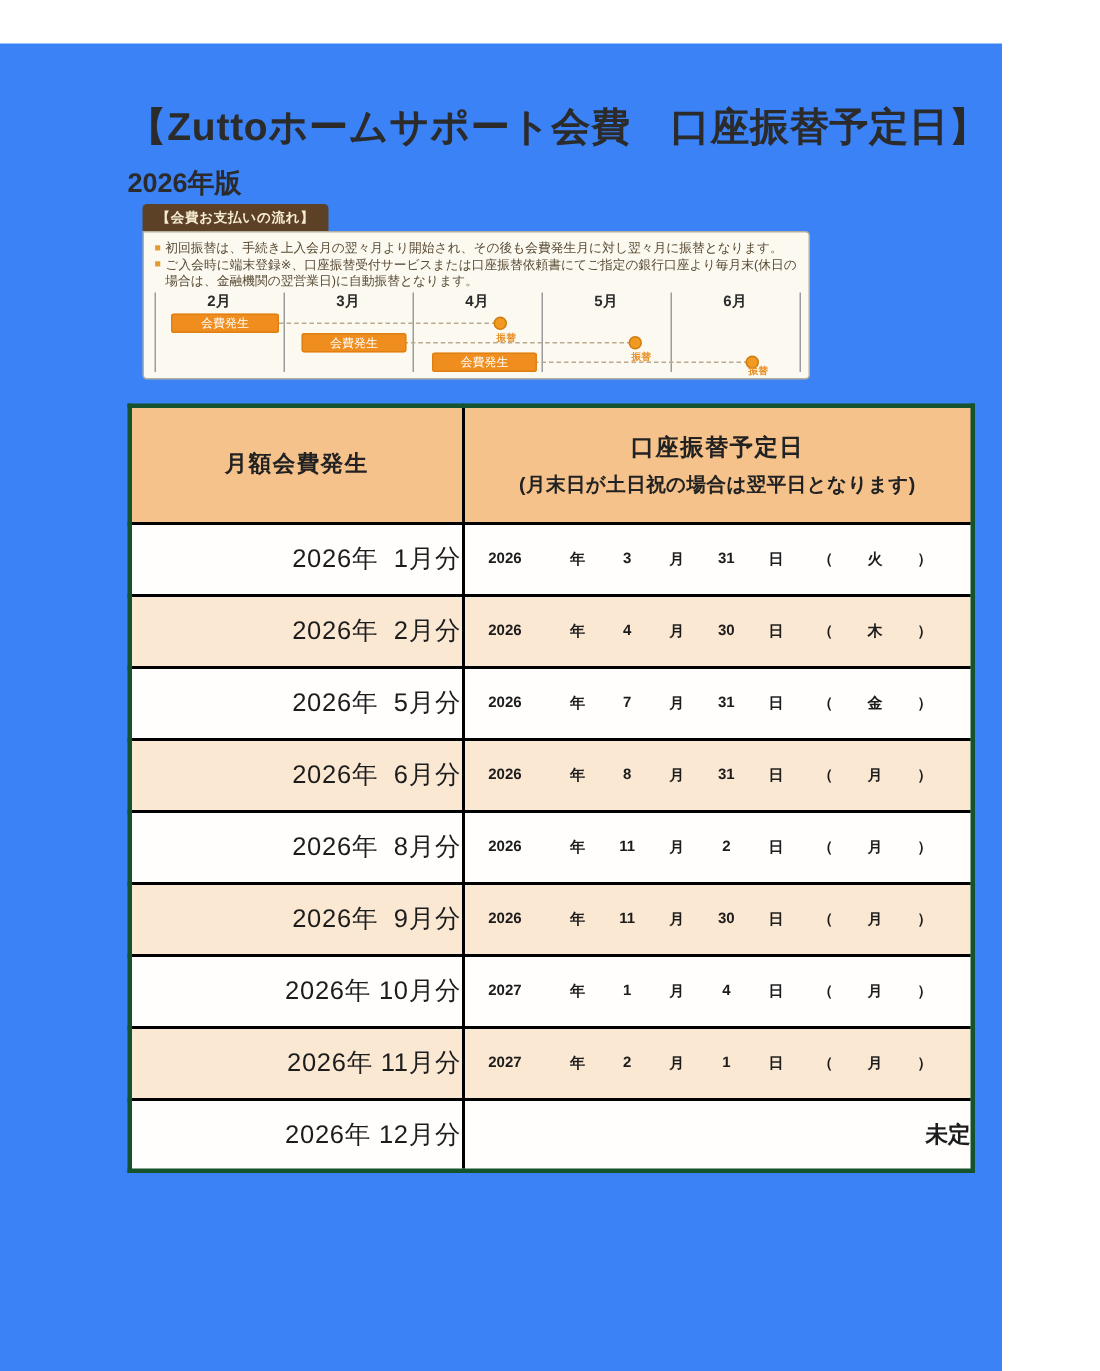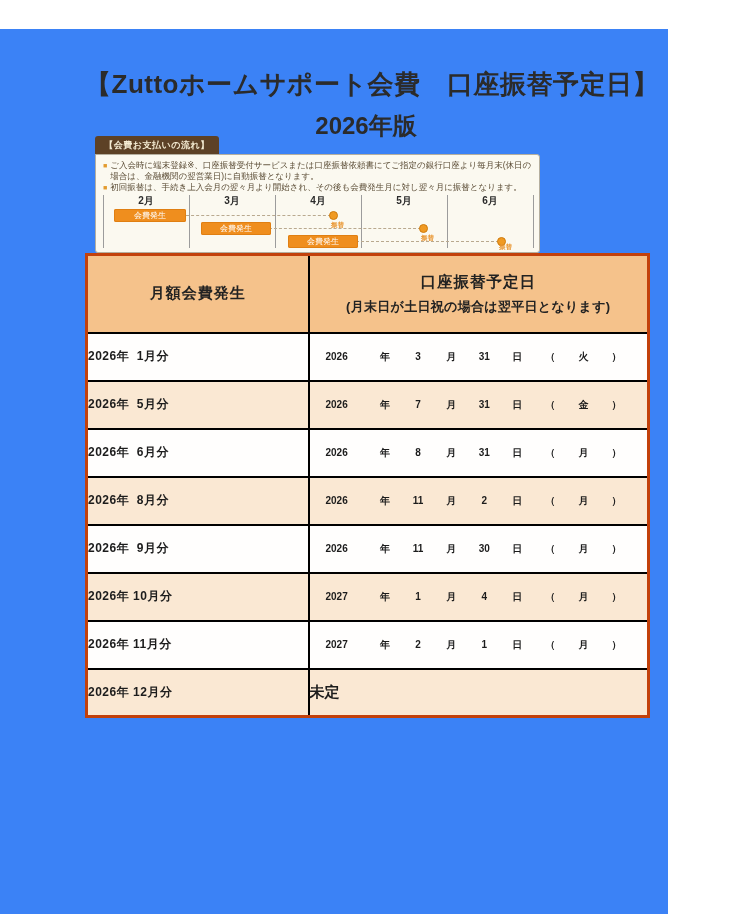--- a/index.html
+++ b/index.html
@@ -3,21 +3,21 @@
 <meta charset="utf-8">
 <style>
   * { margin:0; padding:0; box-sizing:border-box; }
   html,body { width:733px; height:914px; background:#ffffff;
     font-family:"Liberation Sans","DejaVu Sans",sans-serif; color:#1c1c1c; }
   #page { position:relative; width:668px; height:914px; overflow:hidden; background:#3b82f6;margin-top:29px; }
 
   
   .title-wrap { position:absolute; left:85px; top:38px; width:562px; text-align:center; }
   .doc-title { font-size:26px; font-weight:600; letter-spacing:0.5px; color:#2b2b2b; white-space:nowrap; }
-  .doc-subtitle { margin-top:8px; text-align:center; font-size:24px; font-weight:600; color:#2b2b2b; }
+  .doc-subtitle { margin-top:8px; text-align:left; font-size:18px; font-weight:600; color:#2b2b2b; }
 
   
   .flow { position:absolute; left:95px; top:107px; width:447px; height:118px; }
   .flow-tab { position:absolute; left:0; top:0; width:124px; height:18px; background:#5d4126;
     color:#f5ecd3; font-size:9px; font-weight:bold; line-height:18px; text-align:center;
     border-radius:3px 3px 0 0; letter-spacing:0.5px; }
   .flow-box { position:absolute; left:0; top:18px; width:445px; height:99px;
     border:1px solid #b5af9f; background:#fbf9f0; border-radius:0 3px 3px 3px; }
   .flow-notes { position:absolute; left:7px; top:5px; right:4px; font-size:8.5px;
     line-height:1.32; color:#594a33; }
@@ -30,63 +30,63 @@
     font-weight:bold; color:#2b2b2b; }
   .tl-bar { position:absolute; height:13px; background:#ef8e1e; border-radius:2px;
     color:#fff; font-size:8px; font-weight:normal; text-align:center; line-height:13px;
     box-shadow:0 0 0 1px #e07f12 inset; }
   .tl-line { position:absolute; border-top:1px dashed #b9a98f; height:0; }
   .tl-dot { position:absolute; width:9px; height:9px; border-radius:50%;
     background:#f09a22; border:1px solid #cf7c0e; }
   .tl-dotlabel { position:absolute; font-size:6.5px; color:#e8922a; font-weight:bold; white-space:nowrap; }
 
   
-  table.schedule { position:absolute; left:85px; top:224px; width:562px;
-    border-collapse:collapse; table-layout:fixed; border:3px solid #c2410c; }
+  table.schedule { position:absolute; left:85px; top:240px; width:562px;
+    border-collapse:collapse; table-layout:fixed; border:3px solid #14532d; }
   table.schedule col.c1 { width:222px; }
   table.schedule col.c2 { width:340px; }
   table.schedule th, table.schedule td { border:2px solid #000; }
   thead th { background:#f5c28b; height:78px; font-weight:600; color:#222;
     text-align:center; vertical-align:middle; }
   .hdr-left { font-size:15px; letter-spacing:1px; }
   .hdr-right-l1 { font-size:15.5px; letter-spacing:1px; }
   .hdr-right-l2 { font-size:13px; margin-top:5px; letter-spacing:0.3px; }
   tbody td { height:48px; vertical-align:middle; background:#fffefd; }
   tbody tr:nth-child(even) td { background:#fae8d3; }
-  .cell-label { text-align:left; font-size:12px; font-weight:700; letter-spacing:0.5px; white-space:pre; }
+  .cell-label { text-align:right; font-size:17px; font-weight:400; letter-spacing:0.5px; white-space:pre; }
   .date-flex { display:flex; justify-content:space-between; align-items:center;
     padding:0 14px; font-size:10px; font-weight:700; }
   .date-flex span { flex:1; text-align:center; }
   .date-flex span:first-child { flex:1.3; text-align:left; padding-left:2px; }
-  .cell-tbd { text-align:left; font-size:15px; font-weight:700; }
+  .cell-tbd { text-align:right; font-size:15px; font-weight:700; }
 
   
   .bottom-strip { position:absolute; left:0; top:905px; width:733px; height:4px; background:#e1e5e8; }
 </style>
 </head>
 <body>
 
 <div id="page">
 
   <div class="title-wrap">
     <div class="doc-title">【Zuttoホームサポート会費　口座振替予定日】</div>
     <div class="doc-subtitle">2026年版</div>
   </div>
 
   <div class="flow">
     <div class="flow-tab">【会費お支払いの流れ】</div>
     <div class="flow-box">
       <div class="flow-notes">
         <div class="flow-note">
           <span class="bullet">■</span>
-          <span>ご入会時に端末登録※、口座振替受付サービスまたは口座振替依頼書にてご指定の銀行口座より毎月末(休日の場合は、金融機関の翌営業日)に自動振替となります。</span>
+          <span>初回振替は、手続き上入会月の翌々月より開始され、その後も会費発生月に対し翌々月に振替となります。</span>
         </div>
         <div class="flow-note">
           <span class="bullet">■</span>
-          <span>初回振替は、手続き上入会月の翌々月より開始され、その後も会費発生月に対し翌々月に振替となります。</span>
+          <span>ご入会時に端末登録※、口座振替受付サービスまたは口座振替依頼書にてご指定の銀行口座より毎月末(休日の場合は、金融機関の翌営業日)に自動振替となります。</span>
         </div>
       </div>
 
       <div class="timeline">
         <div class="tl-sep" style="left:0"></div>
         <div class="tl-sep" style="left:86px"></div>
         <div class="tl-sep" style="left:172px"></div>
         <div class="tl-sep" style="left:258px"></div>
         <div class="tl-sep" style="left:344px"></div>
         <div class="tl-sep" style="left:430px"></div>
@@ -143,20 +143,36 @@
               <span>月</span>
               <span>31</span>
               <span>日</span>
               <span>（</span>
               <span>火</span>
               <span>）</span>
             </div>
           </td>
         </tr>
         <tr>
+          <td class="cell-label">2026年  2月分</td>
+          <td>
+            <div class="date-flex">
+              <span>2026</span>
+              <span>年</span>
+              <span>4</span>
+              <span>月</span>
+              <span>30</span>
+              <span>日</span>
+              <span>（</span>
+              <span>木</span>
+              <span>）</span>
+            </div>
+          </td>
+        </tr>
+        <tr>
           <td class="cell-label">2026年  5月分</td>
           <td>
             <div class="date-flex">
               <span>2026</span>
               <span>年</span>
               <span>7</span>
               <span>月</span>
               <span>31</span>
               <span>日</span>
               <span>（</span>

